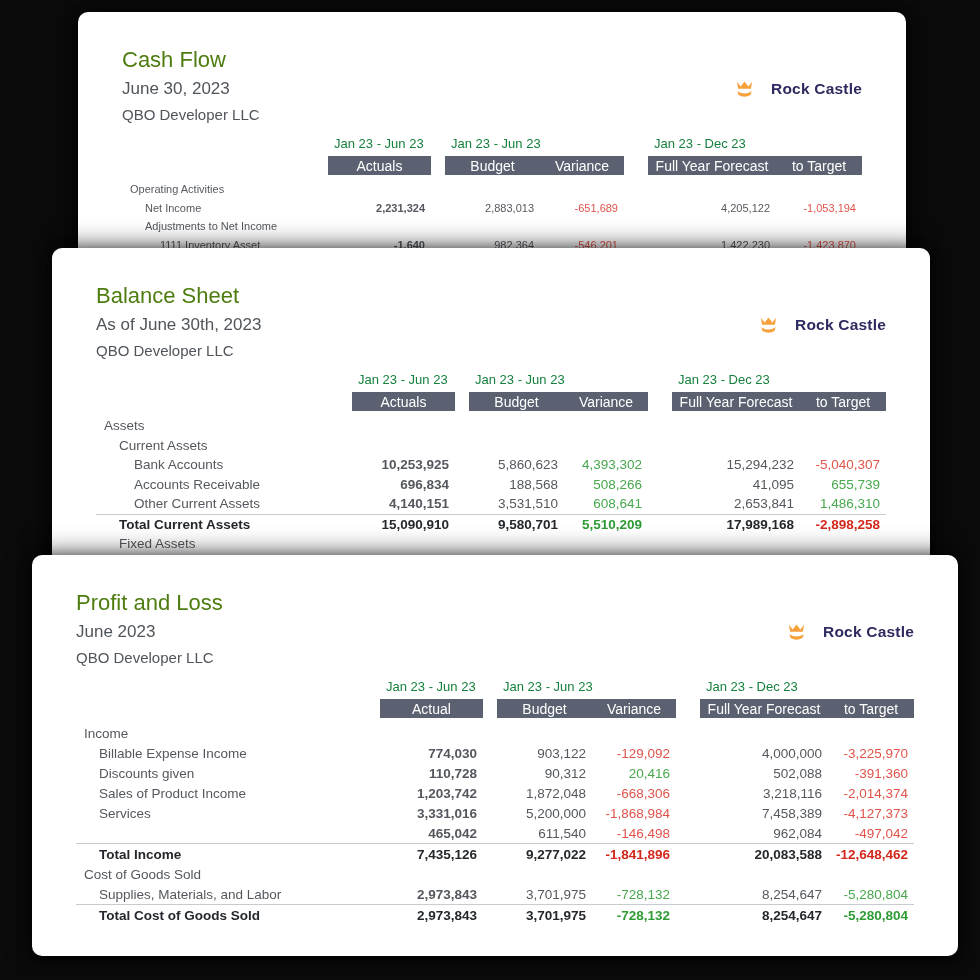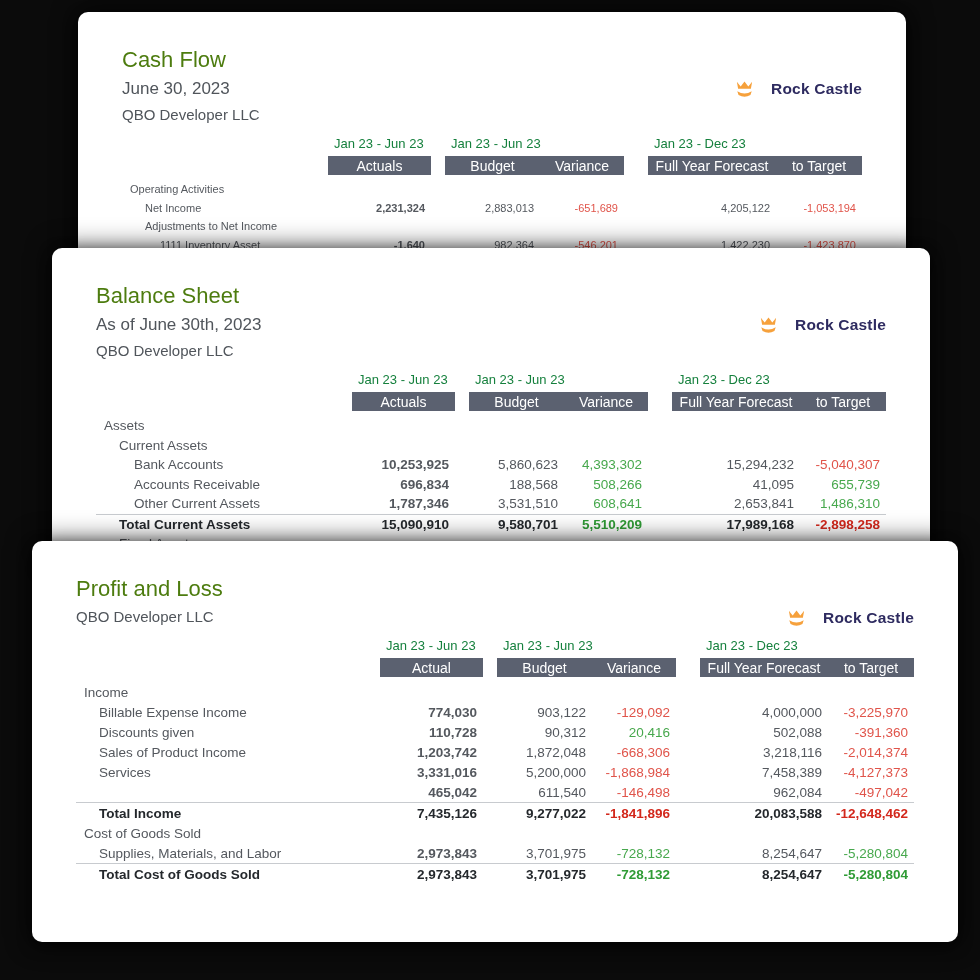--- a/index.html
+++ b/index.html
@@ -15,21 +15,21 @@
     position: absolute;
     background: #ffffff;
     border-radius: 10px;
     box-shadow: 0 0 26px rgba(0,0,0,0.75), 0 4px 14px rgba(0,0,0,0.5);
     overflow: hidden;
     padding: 36px 44px 0 44px;
     box-sizing: border-box;
   }
   #card-cf { left: 78px; top: 12px;  width: 828px; height: 252px; z-index: 1; }
   #card-bs { left: 52px; top: 248px; width: 878px; height: 316px; z-index: 2; }
-  #card-pl { left: 32px; top: 541px; width: 926px; height: 401px; z-index: 3; }
+  #card-pl { left: 32px; top: 555px; width: 926px; height: 401px; z-index: 3; }
 
   .card-head { position: relative; }
   .title    { font-size: 22px; color: #4d7c0f; font-weight: 400; line-height: 1.1; }
   .subtitle { font-size: 17px; color: #50555b; margin-top: 7px; }
   .company  { font-size: 15px; color: #50555b; margin-top: 7px; }
 
   .logo { position: absolute; top: 32px; right: 0; display: flex; align-items: center; gap: 17px; }
   .logo svg { display: block; }
   .logo-text { font-weight: 700; font-size: 15.5px; color: var(--brand-text, #2e2b60); letter-spacing: 0.2px; }
 
@@ -197,21 +197,21 @@
       <div class="trow r">
         <div class="tlabel ind2">Accounts Receivable</div>
         <div class="cell cc0">696,834</div>
         <div class="cell cc1">188,568</div>
         <div class="cell cc2 green">508,266</div>
         <div class="cell cc3">41,095</div>
         <div class="cell cc4 green">655,739</div>
       </div>
       <div class="trow r">
         <div class="tlabel ind2">Other Current Assets</div>
-        <div class="cell cc0">1,787,346</div>
+        <div class="cell cc0">4,140,151</div>
         <div class="cell cc1">3,531,510</div>
         <div class="cell cc2 green">608,641</div>
         <div class="cell cc3">2,653,841</div>
         <div class="cell cc4 green">1,486,310</div>
       </div>
       <div class="trow r total">
         <div class="tlabel ind1">Total Current Assets</div>
         <div class="cell cc0">15,090,910</div>
         <div class="cell cc1">9,580,701</div>
         <div class="cell cc2 green">5,510,209</div>
@@ -228,20 +228,21 @@
         <div class="cell cc2 red">-92,013</div>
         <div class="cell cc3">-4,529,877</div>
         <div class="cell cc4 red">-92,013</div>
       </div>
     </div>
 </div>
 
 <div class="card" id="card-pl">
   <div class="card-head">
     <div class="title">Profit and Loss</div>
+    <div class="subtitle">June 2023</div>
     <div class="company">QBO Developer LLC</div>
     <div class="logo">
       <svg width="19" height="17" viewBox="0 0 22 20">
         <path d="M2 1 L6.5 6.5 L11 0.5 L15.5 6.5 L20 1 L18.5 9 L3.5 9 Z" fill="var(--brand-icon,#f6a13c)"></path>
         <path d="M2.5 12 Q11 17.5 19.5 12 L18 16.5 Q11 20.5 4 16.5 Z" fill="var(--brand-icon,#f6a13c)"></path>
       </svg>
       <span class="logo-text">Rock Castle</span>
     </div>
   </div>
   <div class="table">

